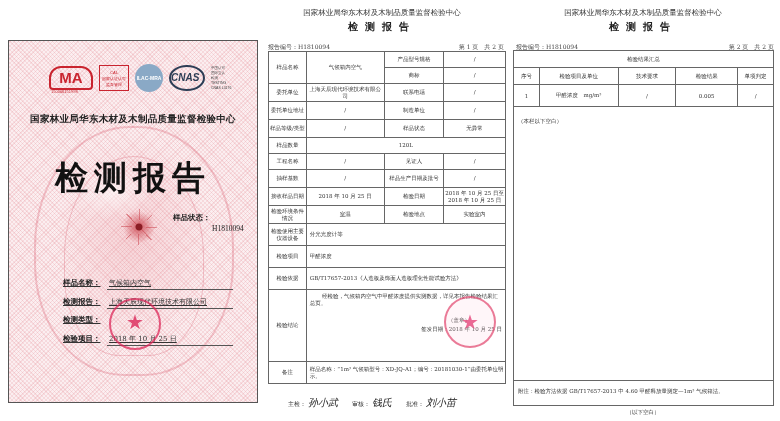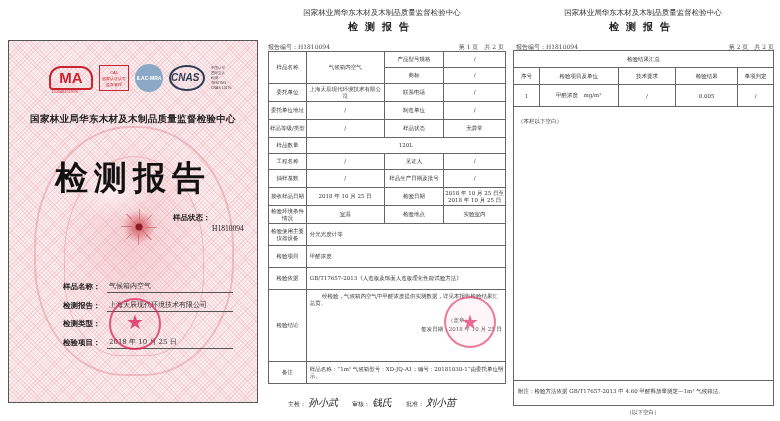--- a/index.html
+++ b/index.html
@@ -59,21 +59,21 @@
   }
   .starburst {
     position: absolute; left: 112px; top: 168px; width: 36px; height: 36px;
     border-radius: 50%;
     background: radial-gradient(circle, #8b1d24 0 3px, rgba(200,60,70,0.6) 4px, transparent 16px),
                 conic-gradient(from 0deg, rgba(200,60,70,0.5) 0 4deg, transparent 4deg 45deg, rgba(200,60,70,0.5) 45deg 49deg, transparent 49deg 90deg, rgba(200,60,70,0.5) 90deg 94deg, transparent 94deg 135deg, rgba(200,60,70,0.5) 135deg 139deg, transparent 139deg 180deg, rgba(200,60,70,0.5) 180deg 184deg, transparent 184deg 225deg, rgba(200,60,70,0.5) 225deg 229deg, transparent 229deg 270deg, rgba(200,60,70,0.5) 270deg 274deg, transparent 274deg 315deg, rgba(200,60,70,0.5) 315deg 319deg, transparent 319deg);
   }
   .report-no-label { position: absolute; left: 164px; top: 172px; font: bold 7.5px "DejaVu Sans", sans-serif; color: #222; }
   .report-no-value { position: absolute; left: 203px; top: 183px; font: 7.5px "Liberation Serif", serif; color: #222; }
   .cover-fields { position: absolute; left: 54px; top: 237px; width: 170px; }
-  .cover-field { display: flex; align-items: center; height: 18.5px; }
+  .cover-field { display: flex; align-items: flex-start; height: 18.5px; text-decoration: underline; }
   .cover-field .lbl { width: 44px; font: bold 7.5px "DejaVu Sans", sans-serif; color: #222; white-space: nowrap; }
   .cover-field .val {
     flex: 1; border-bottom: 1px solid #555; font: 7px "DejaVu Serif", serif; color: #333;
     padding-left: 2px; padding-bottom: 1px; white-space: nowrap; overflow: hidden;
   }
   .cover-seal {
     position: absolute; left: 100px; top: 257px; width: 52px; height: 52px; border-radius: 50%;
     border: 2px solid rgba(220,40,90,0.75);
   }
   .cover-seal .star { position: absolute; left: 0; right: 0; top: 10px; text-align: center; font-size: 20px; color: rgba(220,40,90,0.8); line-height: 24px; }

